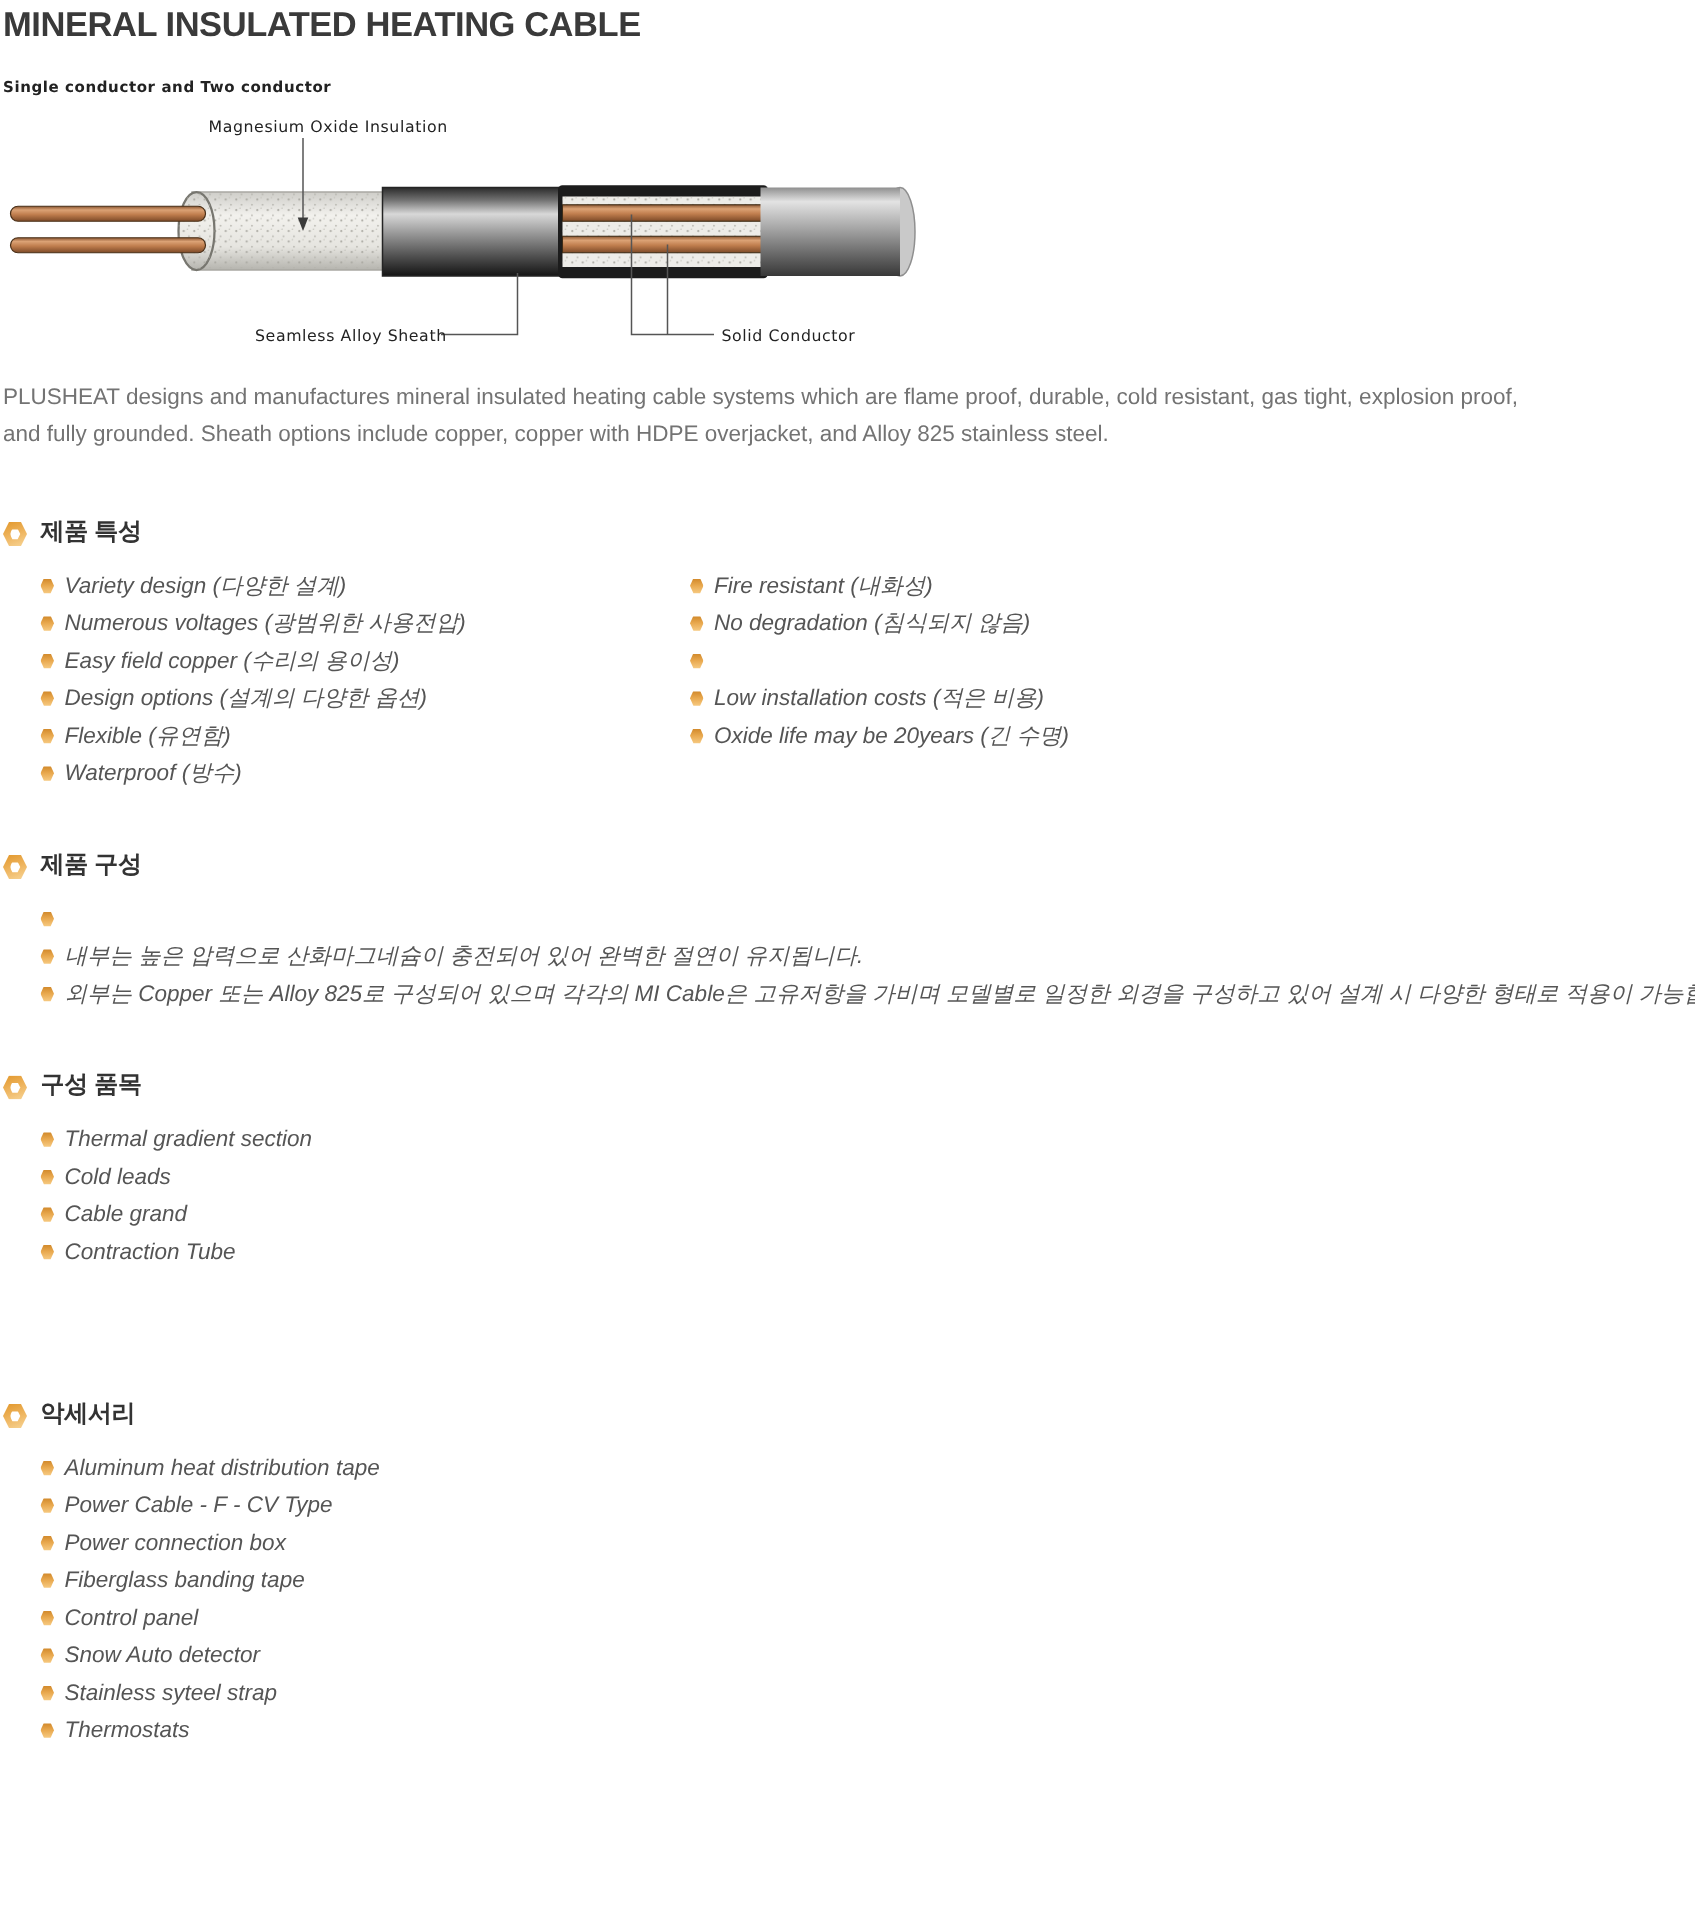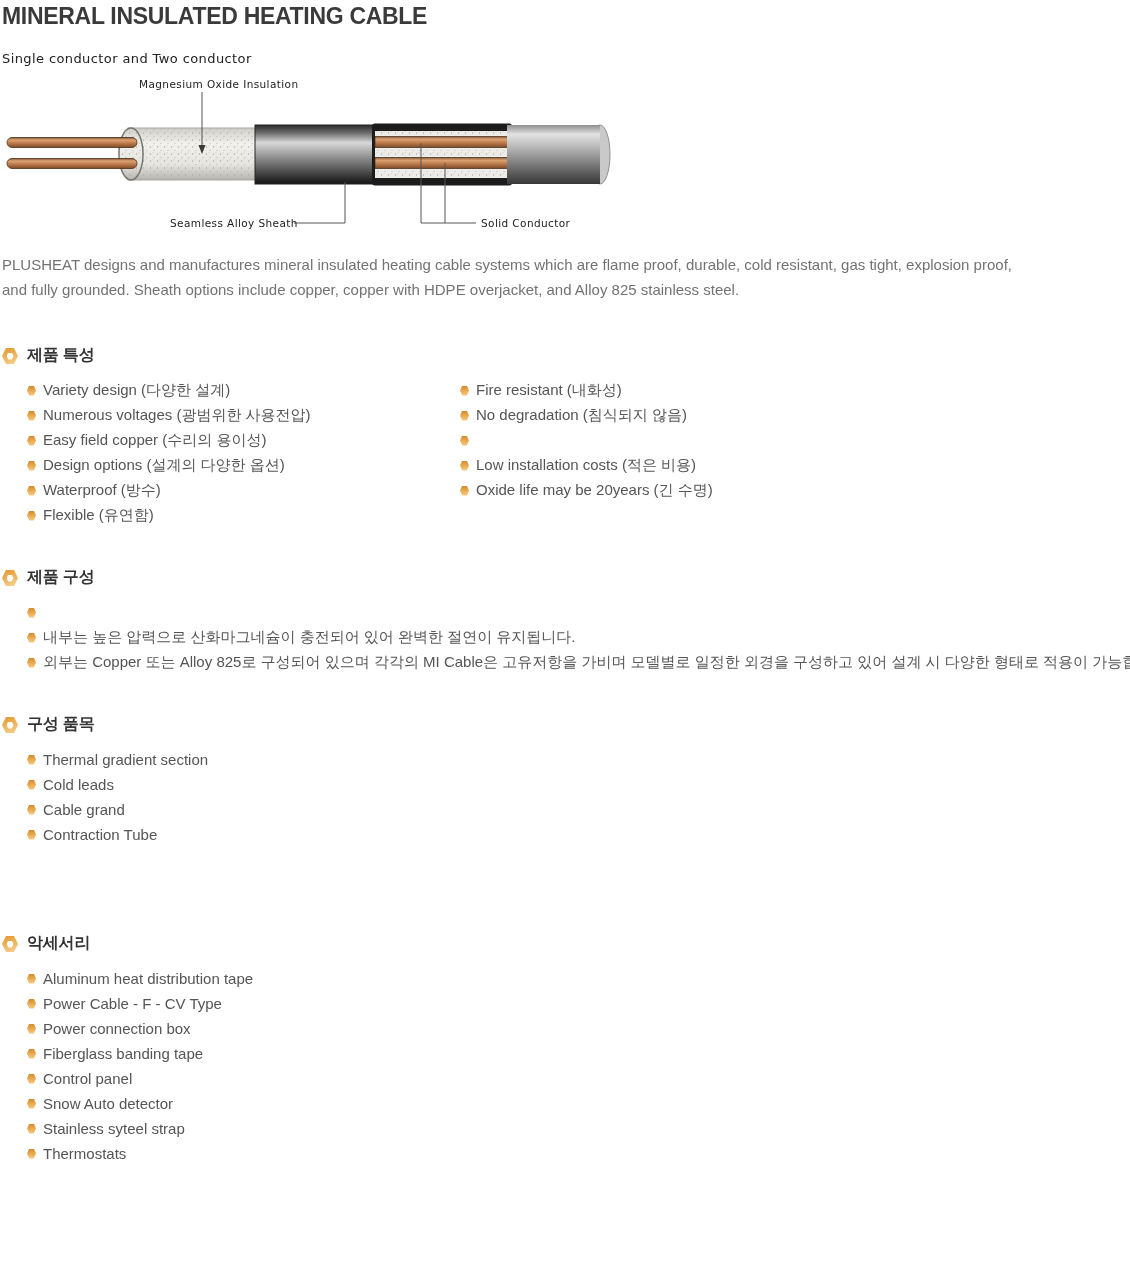--- a/index.html
+++ b/index.html
@@ -10,23 +10,24 @@
     color: #555555;
   }
   .page { padding: 1px 0 0 2px; }
 
   .page-title {
     margin: 0; font-size: 23px; line-height: 30px;
     font-weight: bold; color: #3a3a3a; letter-spacing: -0.3px;
   }
 
   .figure-caption {
-    margin-top: 21px; font-size: 13px; line-height: 14px;
+    margin-top: 21px; font-size: 10px; line-height: 14px;
     color: #222222; letter-spacing: 0.4px;
     font-family: "DejaVu Sans", "Liberation Sans", sans-serif;
+    font-weight: bold;
   }
 
   .cable-figure { display: block; margin-top: 9px; }
   .diagram-label {
     font-family: "DejaVu Sans", "Liberation Sans", sans-serif;
     font-size: 10.5px; fill: #222222; letter-spacing: 0.4px;
   }
 
   .intro { margin-top: 17px; font-size: 15px; line-height: 25px; color: #737373; }
   .intro div { white-space: nowrap; }
@@ -50,21 +51,21 @@
     font-weight: bold; color: #333333; letter-spacing: -0.2px;
   }
 
   ul.bullet-list { list-style: none; margin: 14px 0 0 0; padding: 0; }
   ul.bullet-list li { display: flex; align-items: center; height: 25px; }
   .hex-bullet {
     width: 9px; height: 10px; flex: none; margin: 0 7px 0 25px;
     clip-path: polygon(25% 0%, 75% 0%, 100% 50%, 75% 100%, 25% 100%, 0% 50%);
     background: linear-gradient(180deg, #D28A2C 0%, #E9A94F 45%, #F7CC85 100%);
   }
-  .li-text { font-size: 15px; color: #555555; white-space: nowrap; }
+  .li-text { font-size: 15px; color: #555555; white-space: nowrap; font-style: italic; }
 
   .two-col { display: flex; margin-top: 14px; }
   .two-col ul.bullet-list { margin-top: 0; }
   .two-col .col-left { width: 433px; flex: none; }
 </style>
 </head>
 <body>
 
 <div class="page">
 
@@ -171,25 +172,25 @@
         <li>
             <span class="hex-bullet"></span>
             <span class="li-text">Easy field copper (수리의 용이성)</span>
           </li>
         <li>
             <span class="hex-bullet"></span>
             <span class="li-text">Design options (설계의 다양한 옵션)</span>
           </li>
         <li>
             <span class="hex-bullet"></span>
+            <span class="li-text">Flexible (유연함)</span>
+          </li>
+        <li>
+            <span class="hex-bullet"></span>
             <span class="li-text">Waterproof (방수)</span>
-          </li>
-        <li>
-            <span class="hex-bullet"></span>
-            <span class="li-text">Flexible (유연함)</span>
           </li>
       </ul>
       <ul class="bullet-list">
         <li>
             <span class="hex-bullet"></span>
             <span class="li-text">Fire resistant (내화성)</span>
           </li>
         <li>
             <span class="hex-bullet"></span>
             <span class="li-text">No degradation (침식되지 않음)</span>

